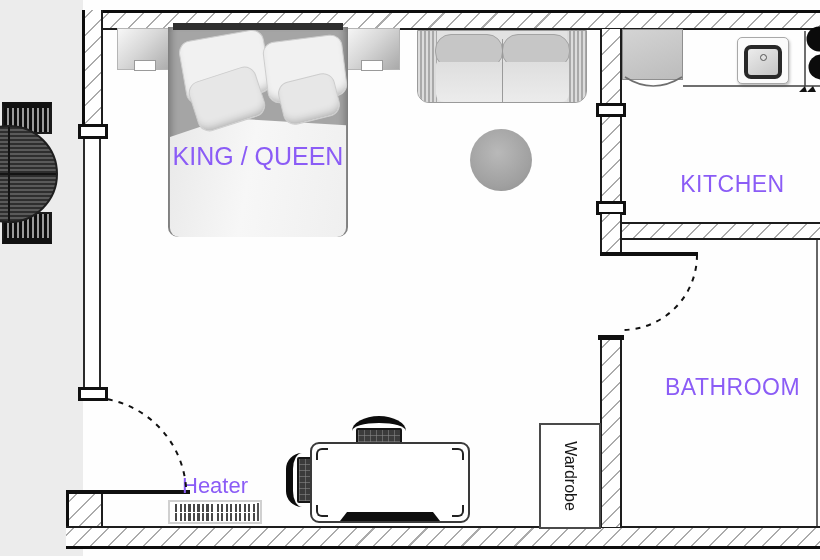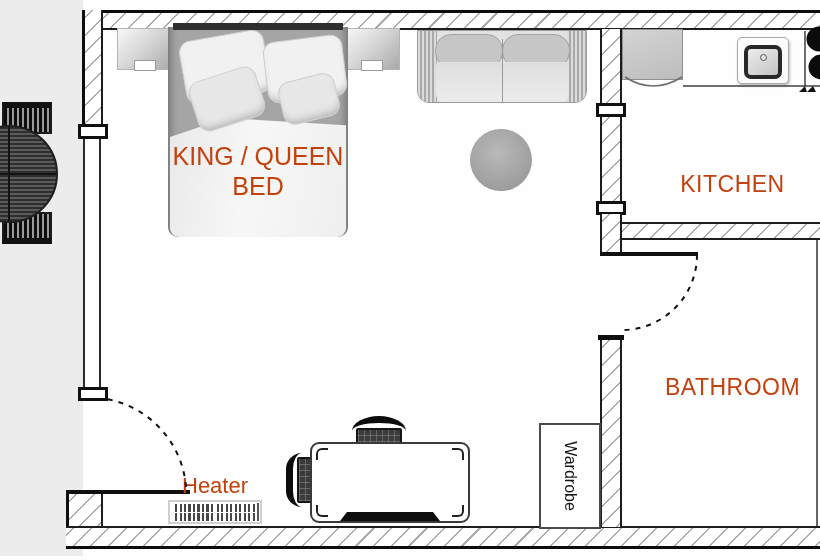--- a/index.html
+++ b/index.html
@@ -8,21 +8,21 @@
     overflow:hidden;font-family:"Liberation Sans",sans-serif;color:#161616;
   }
   .abs{position:absolute;}
   
   .hatch{
     background-color:#ffffff;
     background-image:repeating-linear-gradient(135deg,#ffffff 0 4.5px,#ababab 4.5px 6px,#ffffff 6px 12.5px);
   }
   .sill{background:#ffffff;border:3px solid #101010;box-sizing:border-box;}
   .blk{background:#101010;}
-  .txt{position:absolute;color:#c2410c;white-space:nowrap;}
+  .txt{position:absolute;color:#8b5cf6;white-space:nowrap;}
   .roomlabel{font-size:23px;letter-spacing:.5px;text-align:center;}
   .pillow{position:absolute;background:#f1f1f1;border:1px solid #cdcdcd;border-radius:12px;
           box-shadow:inset 0 -7px 10px -6px rgba(0,0,0,.30);}
   .plaid{
     background-color:#3b3b3b;
     background-image:
       repeating-linear-gradient(0deg,rgba(140,140,140,.55) 0 1px,transparent 1px 6px),
       repeating-linear-gradient(90deg,rgba(140,140,140,.55) 0 1px,transparent 1px 6px);
     border:2px solid #151515;border-radius:2px;box-sizing:border-box;
   }
@@ -108,21 +108,20 @@
     <div class="abs" style="left:2px;top:91px;width:176px;height:119px;border-radius:0 0 9px 9px;
                 background:linear-gradient(100deg,#e9e9e9,#f7f7f7 45%,#efefef);
                 clip-path:polygon(0 16%,32% 0,100% 6%,100% 100%,0 100%);"></div>
     <div class="pillow" style="left:14px;top:8px;width:84px;height:62px;transform:rotate(-10deg);"></div>
     <div class="pillow" style="left:97px;top:11px;width:78px;height:60px;transform:rotate(-7deg);"></div>
     <div class="pillow" style="left:24px;top:46px;width:68px;height:50px;transform:rotate(-18deg);background:#e7e7e7;"></div>
     <div class="pillow" style="left:112px;top:50px;width:56px;height:42px;transform:rotate(-14deg);background:#e7e7e7;"></div>
   </div>
   <div class="txt" style="left:168px;top:141px;width:180px;text-align:center;font-size:25px;line-height:30px;">
     <span style="display:block">KING / QUEEN</span>
-    <span style="display:block">BED</span>
   </div>
 
   <div class="abs" style="left:417px;top:30px;width:170px;height:73px;background:#e2e2e2;
               border:1px solid #9a9a9a;border-radius:0 0 12px 12px;box-sizing:border-box;">
     <div class="abs" style="left:0;top:0;width:19px;height:71px;border-radius:0 0 0 11px;
                 background-image:repeating-linear-gradient(90deg,#dcdcdc 0 2px,#a9a9a9 2px 4px);"></div>
     <div class="abs" style="right:0;top:0;width:19px;height:71px;border-radius:0 0 11px 0;
                 background-image:repeating-linear-gradient(90deg,#dcdcdc 0 2px,#a9a9a9 2px 4px);"></div>
     <div class="abs" style="left:17px;top:3px;width:68px;height:34px;background:#c6c6c6;
                 border:1px solid #a3a3a3;border-radius:16px;box-sizing:border-box;"></div>

